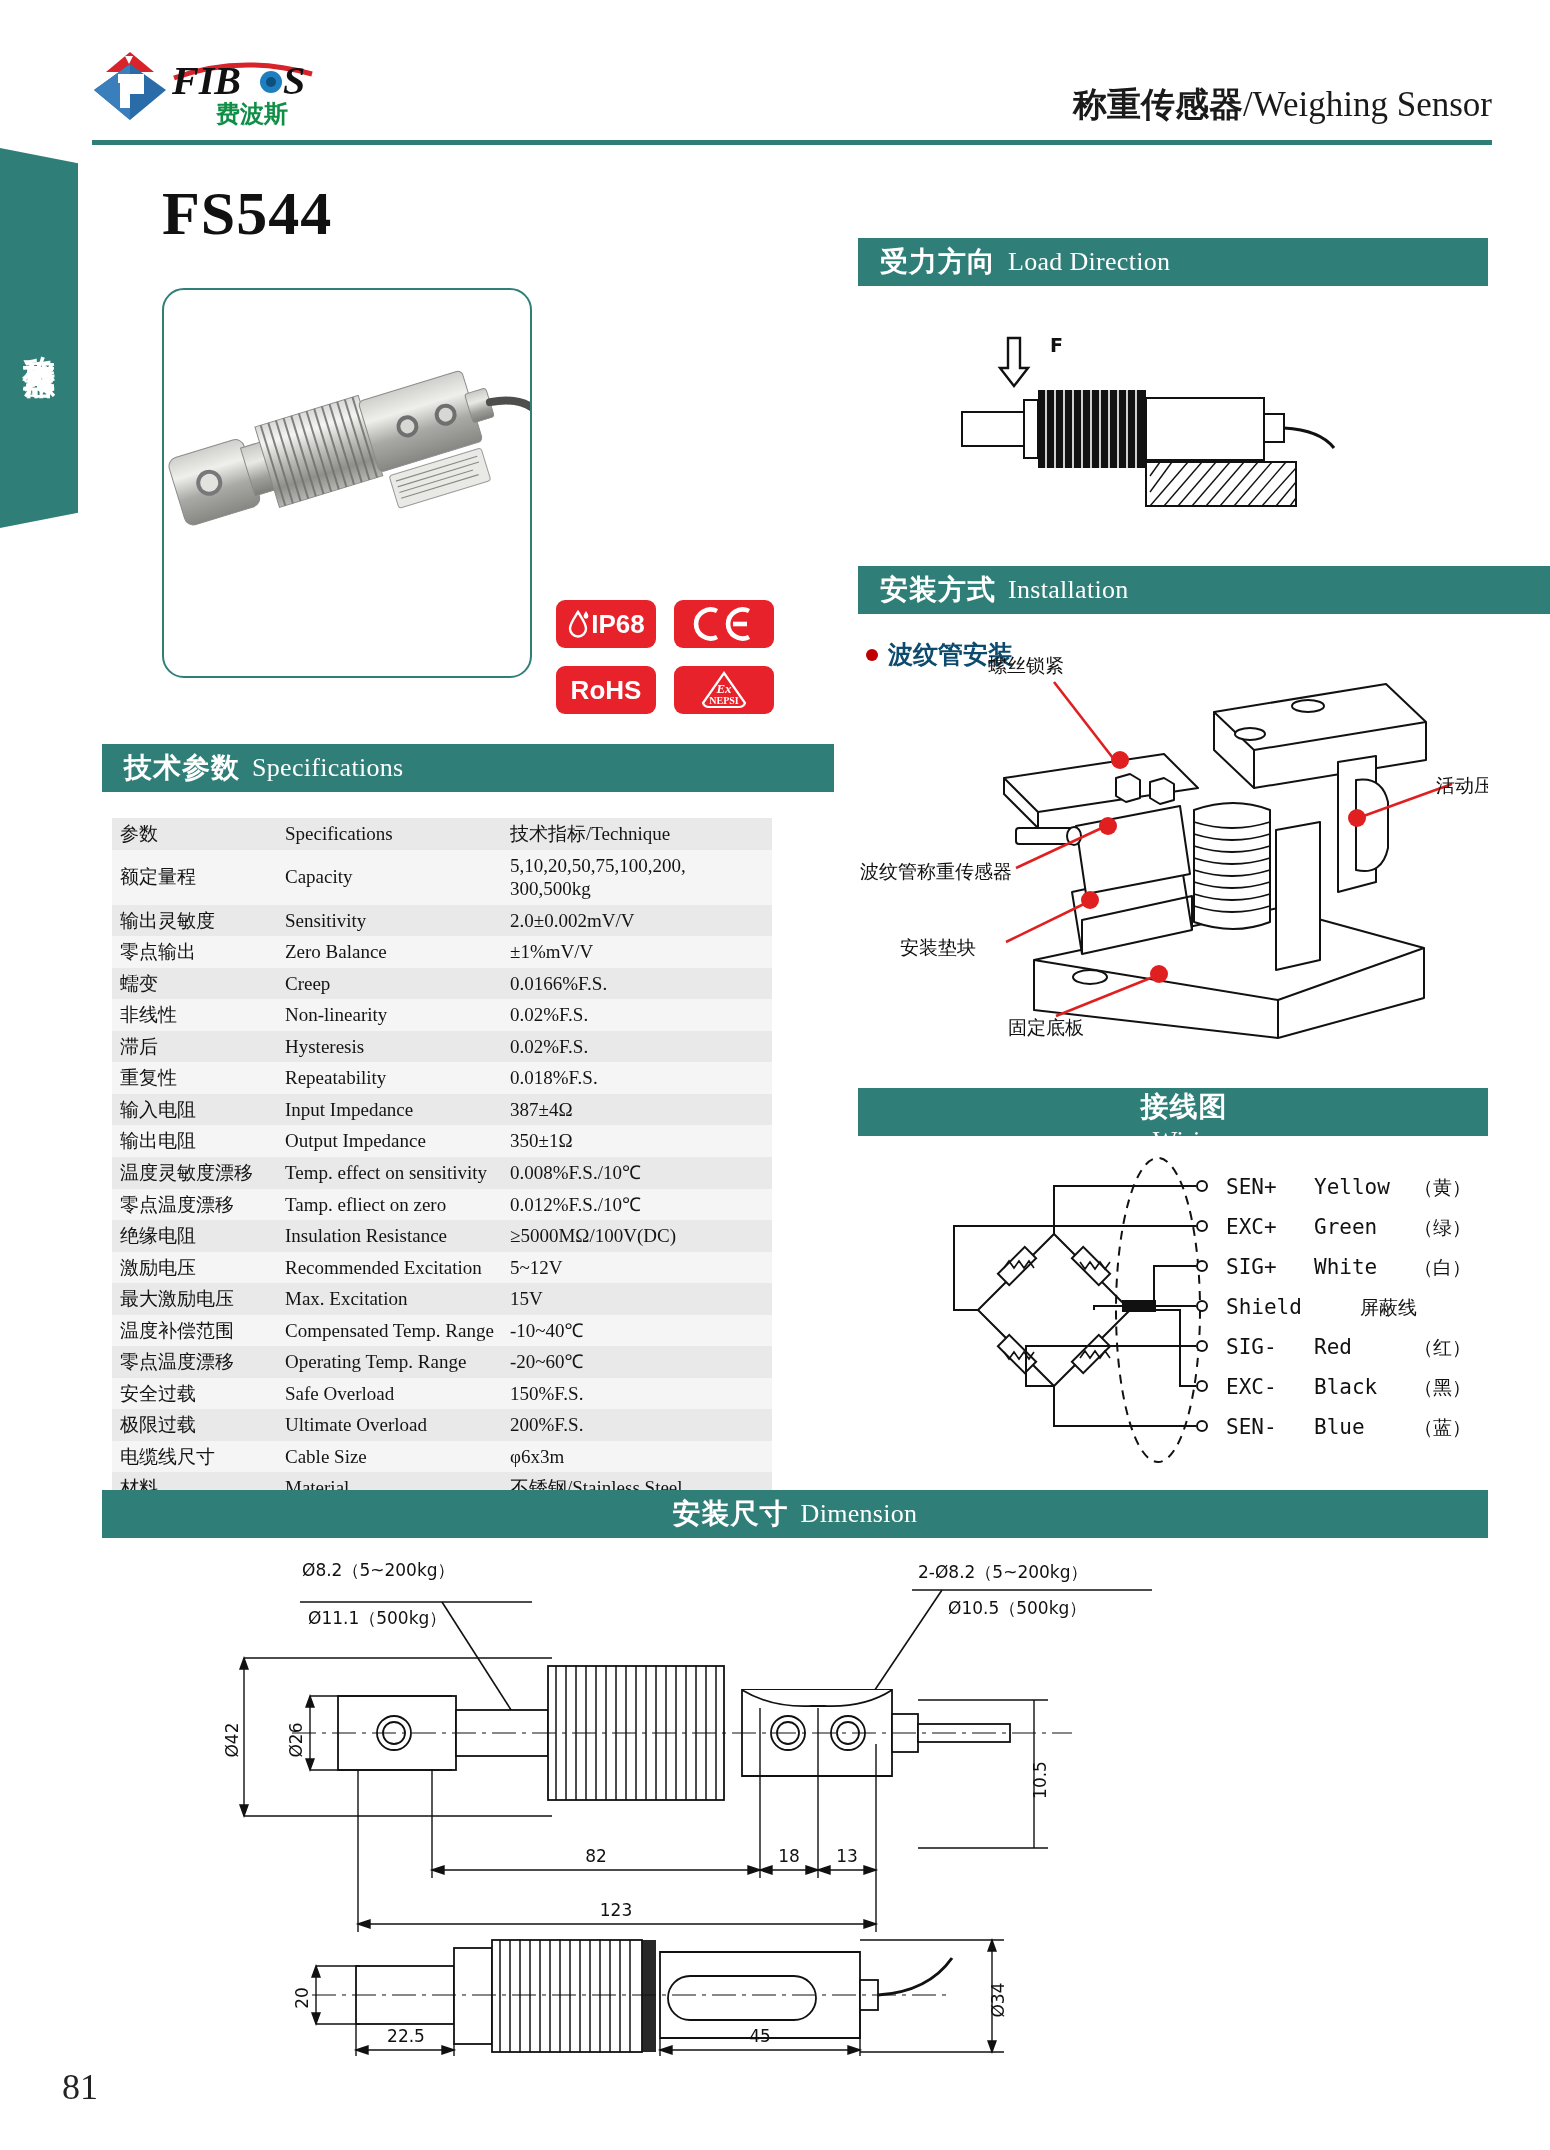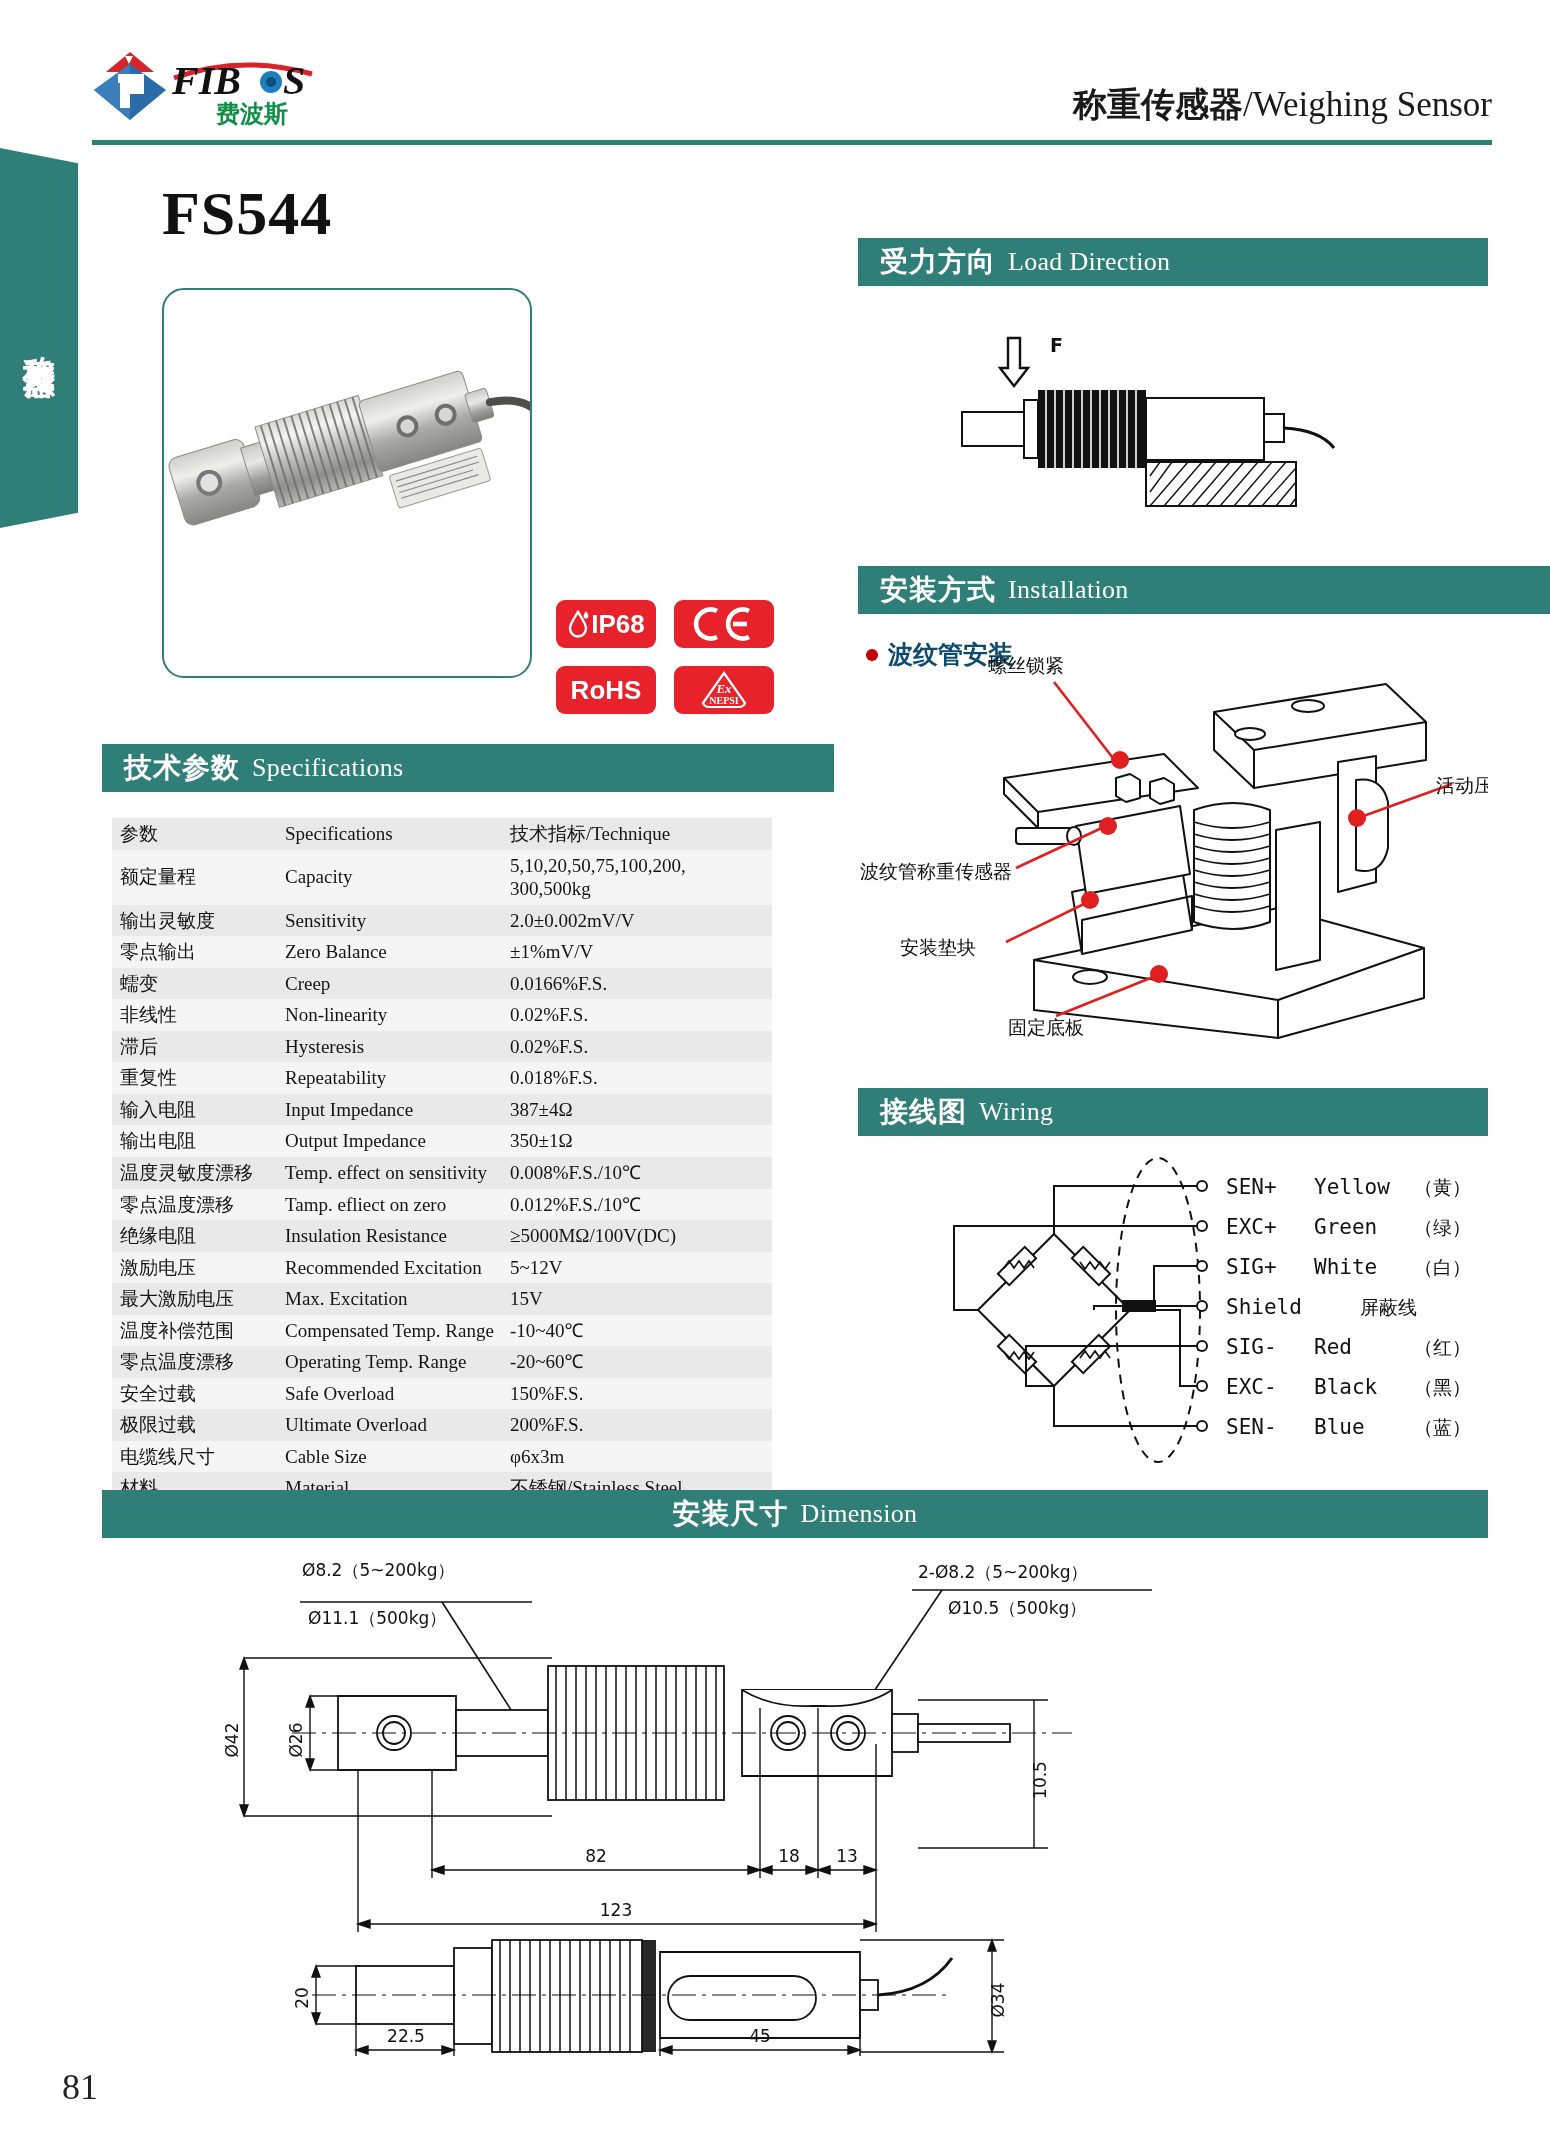--- a/index.html
+++ b/index.html
@@ -81,21 +81,21 @@
     font-size: 28px; letter-spacing: 1px;
   }
   .sec-bar .en {
     font-family: "Liberation Serif", serif; font-size: 26px;
     margin-left: 12px; letter-spacing: 0.3px;
   }
 
   .bar-spec { left: 102px; top: 744px; width: 732px; }
   .bar-load { left: 858px; top: 238px; width: 630px; }
   .bar-inst { left: 858px; top: 566px; width: 721px; }
-  .bar-wire { left: 858px; top: 1088px; width: 630px; }
+  .bar-wire { left: 858px; top: 1088px; width: 630px; flex-direction: column; }
   .bar-dim  { left: 102px; top: 1490px; width: 1386px; justify-content: center; padding-left: 0; }
 
   
   .spec-table {
     position: absolute; left: 112px; top: 818px;
     width: 660px;
     border-collapse: collapse;
     font-size: 18px;
   }
   .spec-table td {

